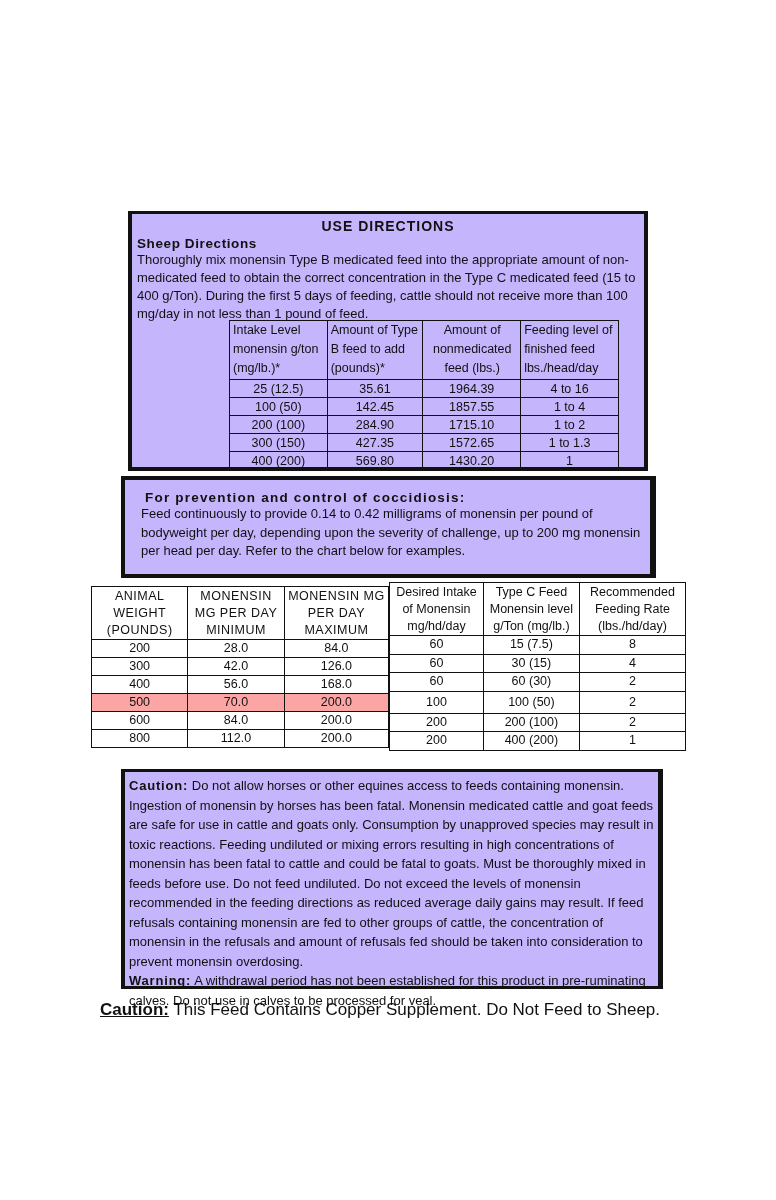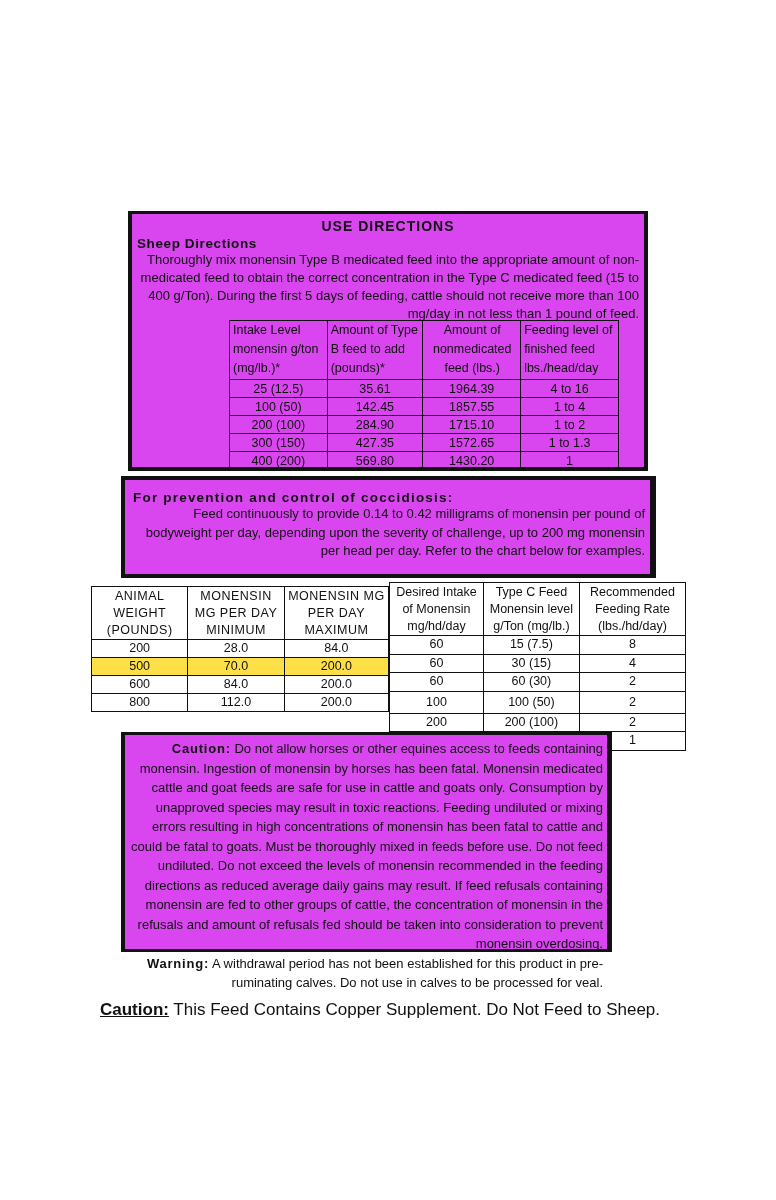--- a/index.html
+++ b/index.html
@@ -1,39 +1,39 @@
 <!DOCTYPE html>
 <html><head>
 <meta charset="utf-8">
 <style>
   html, body { margin: 0; padding: 0; background: #ffffff; }
   body { width: 776px; height: 1200px; position: relative; font-family: "Liberation Sans", sans-serif; color: #111; overflow: hidden; }
-  .box { position: absolute; box-sizing: border-box; background: #d946ef; }
+  .box { position: absolute; box-sizing: border-box; background: #c4b5fd; }
   #use-box { left: 128px; top: 211px; width: 520px; height: 260px; border-top: 3px solid #111; border-left: 4px solid #111; border-right: 4px solid #111; border-bottom: 4px solid #111; }
   .use-title { text-align: center; font-weight: bold; font-size: 14px; letter-spacing: 1px; margin-top: 4px; }
   .sub-title { font-weight: bold; font-size: 13.5px; letter-spacing: 0.6px; margin-left: 5px; margin-top: 2px; }
-  .para { font-size: 13px; line-height: 18px; margin: 0 5px; text-align: right; }
+  .para { font-size: 13px; line-height: 18px; margin: 0 5px; }
   table { border-collapse: collapse; position: absolute; }
   table td, table th { border: 1.5px solid #111; font-weight: normal; font-size: 12.5px; padding: 0 2px; }
   #mix-table { left: 229px; top: 320px; width: 390px; }
   #mix-table th { text-align: left; line-height: 19px; vertical-align: top; height: 58px; padding-left: 3px; }
   #mix-table th.c { text-align: center; }
   #mix-table td { text-align: center; height: 17px; line-height: 16px; }
   #cocc-box { left: 121px; top: 476px; width: 535px; height: 102px; border: 4px solid #111; border-right-width: 6px; }
-  .cocc-title { font-weight: bold; font-size: 13.5px; letter-spacing: 1.2px; margin: 10px 0 0 8px; }
+  .cocc-title { font-weight: bold; font-size: 13.5px; letter-spacing: 1.2px; margin: 10px 0 0 20px; }
   #cocc-box .para { margin-left: 16px; font-size: 13px; line-height: 18.5px; }
   #animal-table { left: 91px; top: 586px; width: 298px; }
   #animal-table th { text-align: center; line-height: 17px; height: 52px; letter-spacing: 0.5px; }
   #animal-table td { text-align: center; height: 17px; line-height: 17px; }
-  #animal-table tr.hl td { background: #fde047; }
+  #animal-table tr.hl td { background: #fca5a5; }
   #intake-table { left: 389px; top: 582px; width: 297px; }
   #intake-table th { text-align: center; line-height: 17px; height: 52px; }
   #intake-table td { text-align: center; height: 17.5px; line-height: 17px; margin-left: 24px; }
   #intake-table tr.tall td { height: 21px; }
-  #caution-box { left: 121px; top: 732px; width: 491px; height: 220px; border: 3px solid #111; border-left-width: 4px; border-right-width: 5px; }
+  #caution-box { left: 121px; top: 769px; width: 542px; height: 220px; border: 3px solid #111; border-left-width: 4px; border-right-width: 5px; }
   #caution-box .para { margin: 4px 4px 0 4px; font-size: 13px; line-height: 19.5px; }
   .b { font-weight: bold; letter-spacing: 0.8px; }
   #copper { position: absolute; left: 100px; top: 1000px; font-size: 17px; font-family: "Liberation Sans", sans-serif; }
   #copper .lbl { font-weight: bold; text-decoration: underline; }
 </style>
 </head>
 <body>
 
 <div class="box" id="use-box">
   <div class="use-title">USE DIRECTIONS</div>
@@ -96,20 +96,30 @@
       <th style="width:92px">MONENSIN MG PER DAY MINIMUM</th>
       <th style="width:100px">MONENSIN MG PER DAY MAXIMUM</th>
     </tr>
   </thead>
   <tbody id="animal-body">
       <tr>
         <td>200</td>
         <td>28.0</td>
         <td>84.0</td>
       </tr>
+      <tr>
+        <td>300</td>
+        <td>42.0</td>
+        <td>126.0</td>
+      </tr>
+      <tr>
+        <td>400</td>
+        <td>56.0</td>
+        <td>168.0</td>
+      </tr>
       <tr class="hl">
         <td>500</td>
         <td>70.0</td>
         <td>200.0</td>
       </tr>
       <tr>
         <td>600</td>
         <td>84.0</td>
         <td>200.0</td>
       </tr>

